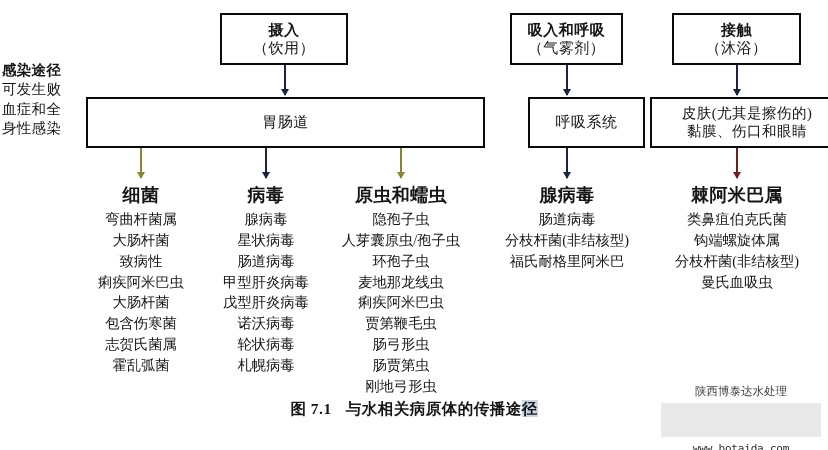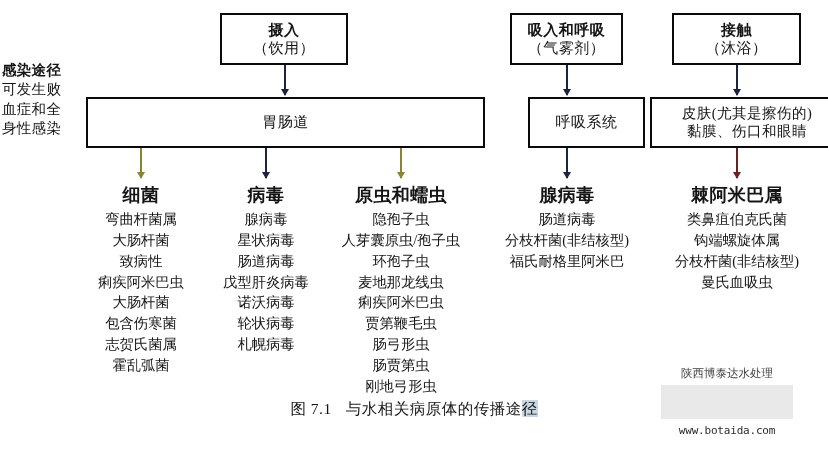--- a/index.html
+++ b/index.html
@@ -122,34 +122,34 @@
   #col-contacted { left: 648px; top: 182px; width: 178px; }
 
   
   #figure-caption {
     position: absolute;
     left: 0;
     top: 399px;
     width: 828px;
     text-align: center;
     font-size: 15.5px;
-    font-weight: normal;
+    font-weight: bold;
     letter-spacing: 0.5px;
   }
   #figure-caption .num { margin-right: 14px; }
   #figure-caption .hl {
     background: #c9d6e4;
   }
 
   
   #watermark {
     position: absolute;
     left: 661px;
-    top: 385px;
-    width: 132px;
+    top: 403px;
+    width: 160px;
     height: 34px;
     background: #e9e9e9;
     display: flex;
     flex-direction: column;
     align-items: center;
     justify-content: center;
     line-height: 1.22;
   }
   #watermark .wm1 {
     font-family: "Liberation Sans", sans-serif;
@@ -254,20 +254,21 @@
     <div class="item">包含伤寒菌</div>
     <div class="item">志贺氏菌属</div>
     <div class="item">霍乱弧菌</div>
   </div>
 
   <div class="col" id="col-virus">
     <div class="col-head">病毒</div>
     <div class="item">腺病毒</div>
     <div class="item">星状病毒</div>
     <div class="item">肠道病毒</div>
+    <div class="item">甲型肝炎病毒</div>
     <div class="item">戊型肝炎病毒</div>
     <div class="item">诺沃病毒</div>
     <div class="item">轮状病毒</div>
     <div class="item">札幌病毒</div>
   </div>
 
   <div class="col" id="col-protozoa">
     <div class="col-head">原虫和蠕虫</div>
     <div class="item">隐孢子虫</div>
     <div class="item">人芽囊原虫/孢子虫</div>

